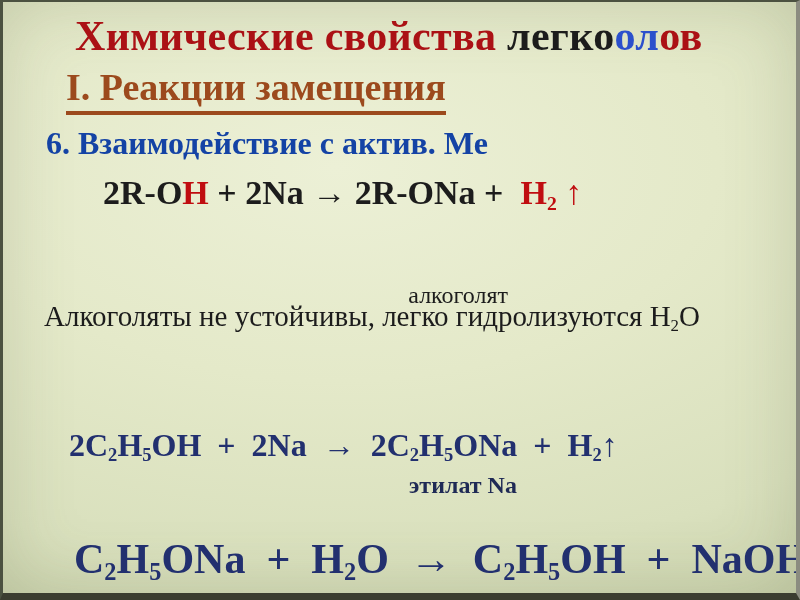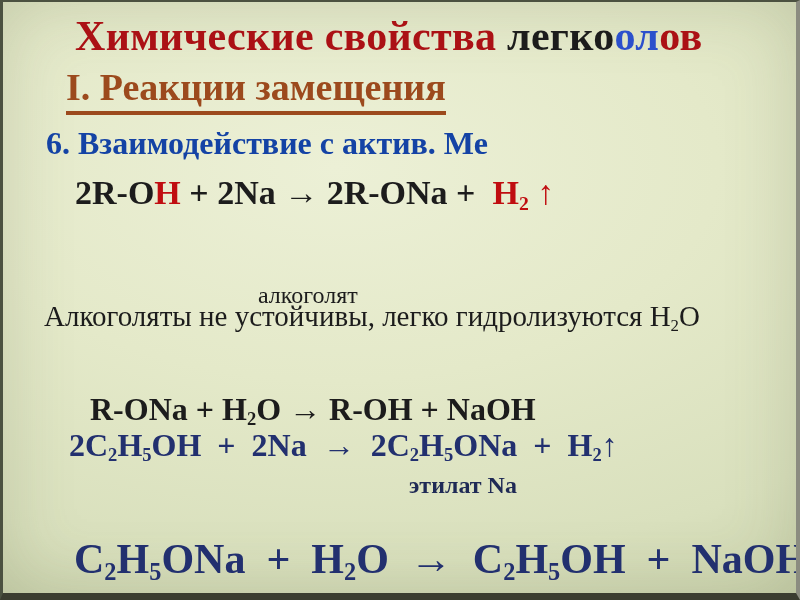--- a/index.html
+++ b/index.html
@@ -44,27 +44,27 @@
   .section-heading span {
     display: inline-block;
     border-bottom: 4px solid currentColor;
     padding-bottom: 2px;
   }
   .point-heading {
     left: 43px; top: 124px;
     font-size: 32px; font-weight: bold;
   }
   .eq1 {
-    left: 72px; top: 172px;
+    left: 100px; top: 172px;
     font-size: 34px; font-weight: bold;
   }
   .product-label {
     left: 255px; top: 226px;
     width: 250px;
-    text-align: left;
+    text-align: right;
     font-size: 24px;
   }
   .product-label .line2 { margin-top: 1px; }
   .note {
     left: 41px; top: 298px;
     font-size: 29px;
   }
   .eq2 {
     left: 87px; top: 390px;
     font-size: 32px; font-weight: bold;
@@ -94,21 +94,20 @@
   <div class="line point-heading"><span style="color: rgb(20, 67, 165);">6. Взаимодействие с актив. Ме</span></div>
 
   <div class="line eq1"><span style="color: rgb(28, 28, 28);">2R-O</span><span style="color: rgb(192, 13, 16);">H</span><span style="color: rgb(28, 28, 28);"> + 2Na → 2R-ONa +  </span><span style="color: rgb(192, 13, 16);">H</span><sub style="color: rgb(192, 13, 16);">2</sub><span style="color: rgb(192, 13, 16);"> ↑</span></div>
 
   <div class="line product-label">
     <div class="line1"><span style="color: rgb(28, 28, 28);">алкоголят</span></div>
   </div>
 
   <div class="line note"><span style="color: rgb(28, 28, 28);">Алкоголяты не устойчивы, легко гидролизуются H</span><sub style="color: rgb(28, 28, 28);">2</sub><span style="color: rgb(28, 28, 28);">O</span></div>
 
-  <div class="line eq2"><span style="color: rgb(28, 28, 28);">R-ONa + H</span><sub style="color: rgb(28, 28, 28);">2</sub><span style="color: rgb(28, 28, 28);">O → R-OH + NaOH</span></div>
 
   <div class="line eq3"><span style="color: rgb(34, 48, 111);">2C</span><sub style="color: rgb(34, 48, 111);">2</sub><span style="color: rgb(34, 48, 111);">H</span><sub style="color: rgb(34, 48, 111);">5</sub><span style="color: rgb(34, 48, 111);">OH  +  2Na  →  2C</span><sub style="color: rgb(34, 48, 111);">2</sub><span style="color: rgb(34, 48, 111);">H</span><sub style="color: rgb(34, 48, 111);">5</sub><span style="color: rgb(34, 48, 111);">ONa  +  H</span><sub style="color: rgb(34, 48, 111);">2</sub><span style="color: rgb(34, 48, 111);">↑</span></div>
 
   <div class="line ethylate-label"><span style="color: rgb(31, 42, 85);">этилат Na</span></div>
 
   <div class="line eq4"><span style="color: rgb(34, 48, 111);">C</span><sub style="color: rgb(34, 48, 111);">2</sub><span style="color: rgb(34, 48, 111);">H</span><sub style="color: rgb(34, 48, 111);">5</sub><span style="color: rgb(34, 48, 111);">ONa  +  H</span><sub style="color: rgb(34, 48, 111);">2</sub><span style="color: rgb(34, 48, 111);">O  →  C</span><sub style="color: rgb(34, 48, 111);">2</sub><span style="color: rgb(34, 48, 111);">H</span><sub style="color: rgb(34, 48, 111);">5</sub><span style="color: rgb(34, 48, 111);">OH  +  NaOH</span></div>
 
 </div>
 
 </body></html>

